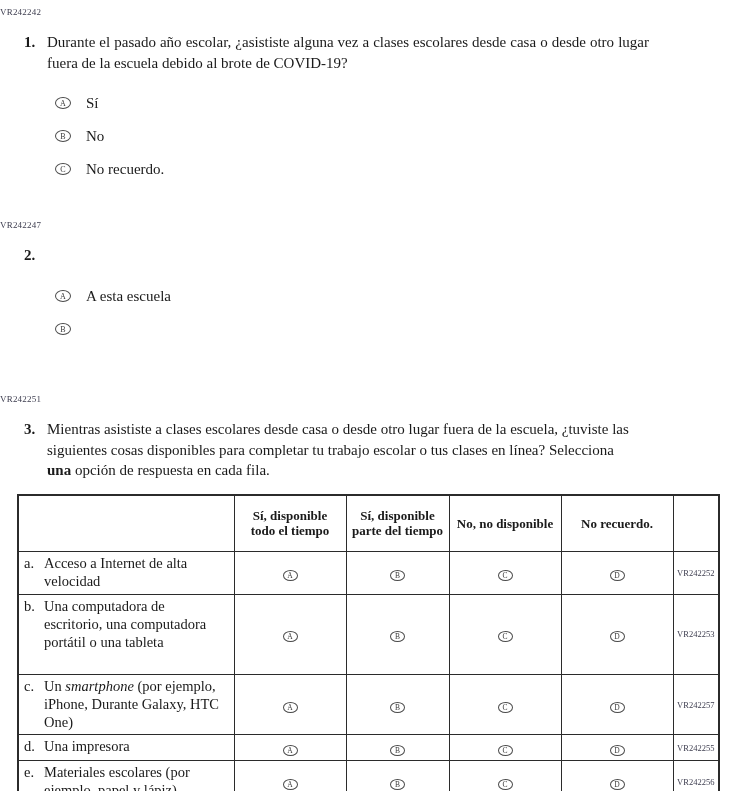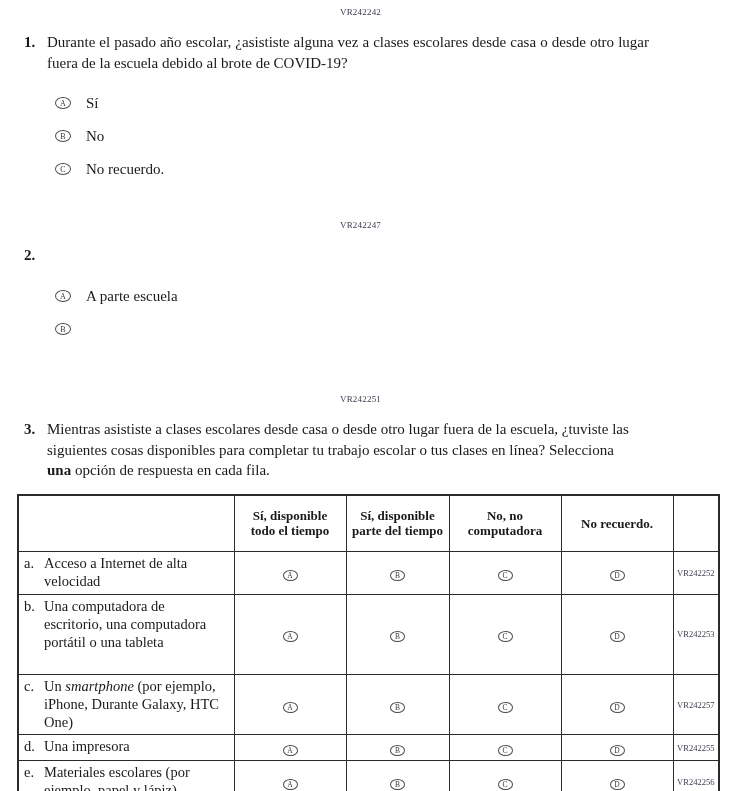--- a/index.html
+++ b/index.html
@@ -4,21 +4,21 @@
 <style>
   * { margin: 0; padding: 0; box-sizing: border-box; }
   html, body {
     width: 737px; height: 791px;
     background: #ffffff;
     font-family: "Liberation Serif", "DejaVu Serif", serif;
     color: #1a1a1a;
     overflow: hidden;
   }
   .vr-line {
-    text-align: center;
+    text-align: left;
     padding-right: 16px;
     font-size: 9px;
     color: #3c3c4e;
     letter-spacing: 0.2px;
   }
   .vr-line.first { padding-top: 7px; }
   .question {
     display: flex;
     margin-left: 24px;
     margin-top: 15px;
@@ -127,21 +127,21 @@
 <div class="gap-q2"></div>
 <div class="vr-line">VR242247</div>
 
 <div class="question q2">
   <span class="q-num">2.</span>
 </div>
 
 <div class="options">
   <div class="option">
     <span class="bubble">A</span>
-    <span>A parte escuela</span>
+    <span>A esta escuela</span>
   </div>
   <div class="option">
     <span class="bubble">B</span>
   </div>
 </div>
 
 <div class="gap-q3"></div>
 <div class="vr-line">VR242251</div>
 
 <div class="question q3">
@@ -156,21 +156,21 @@
       <col style="width:103px">
     <col style="width:112px">
       <col style="width:112px">
       <col style="width:46px">
   </colgroup>
   <thead>
     <tr>
       <th class="hdr"></th>
       <th class="hdr">Sí, disponible todo el tiempo</th>
       <th class="hdr">Sí, disponible parte del tiempo</th>
-      <th class="hdr">No, no computadora</th>
+      <th class="hdr">No, no disponible</th>
       <th class="hdr">No recuerdo.</th>
       <th class="hdr"></th>
     </tr>
   </thead>
   <tbody>
     <tr class="r-a">
       <td class="item">
           <span class="rl">
             <span class="rl-letter">a.</span>
             <span class="rl-text"><span>Acceso a Internet de alta velocidad</span><i></i><span></span></span>

